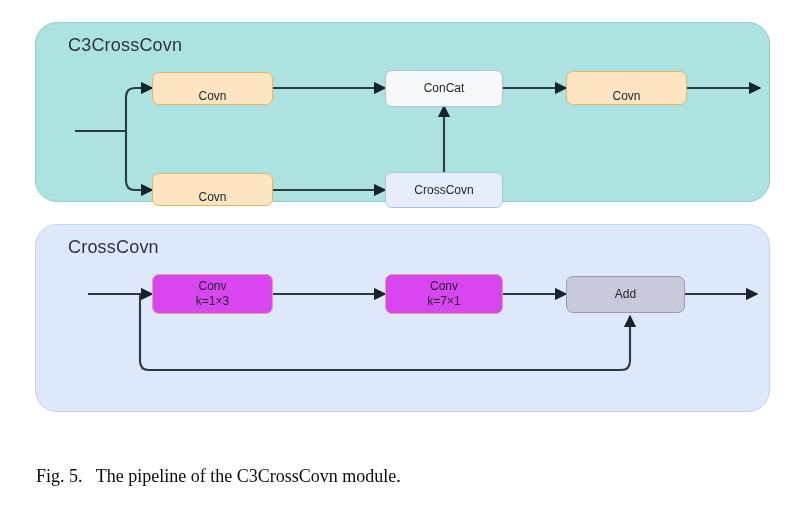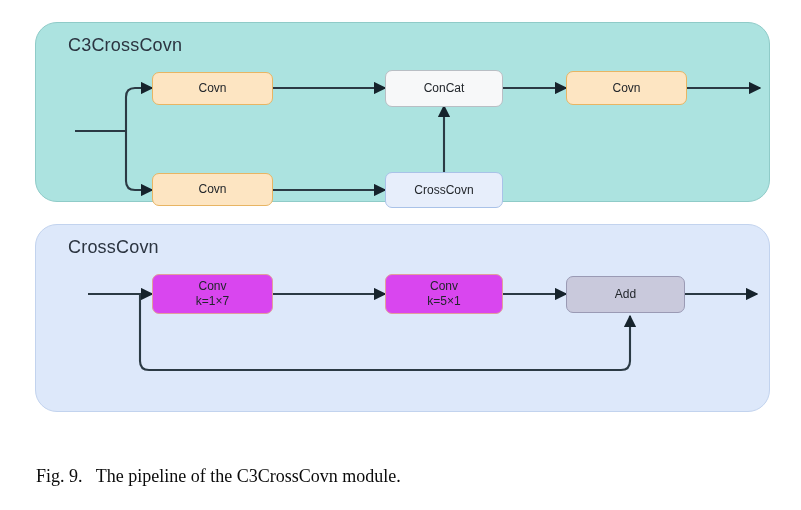--- a/index.html
+++ b/index.html
@@ -66,20 +66,21 @@
     color: #22262b;
     line-height: 1.25;
     text-align: center;
     white-space: pre-line;
   }
   .node .sub { display: block; }
 
   .node-covn {
     background: #fde5c2;
     border: 1.5px solid #e8b563;
+    justify-content: flex-end;
   }
   .node-concat {
     background: #f7f8f9;
     border: 1.5px solid #b9bec4;
   }
   .node-crosscovn {
     background: #e7eefb;
     border: 1.5px solid #a9c2e8;
   }
   .node-conv {
@@ -175,27 +176,27 @@
   <div class="node node-covn" style="left:152px; top:173px; width:121px; height:33px;">
     <span>Covn</span>
   </div>
 
   <div class="node node-crosscovn" style="left:385px; top:172px; width:118px; height:36px;">
     <span>CrossCovn</span>
   </div>
 
   <div class="node node-conv" style="left:152px; top:274px; width:121px; height:40px;">
     <span>Conv</span>
-    <span class="sub">k=1×7</span>
+    <span class="sub">k=1×3</span>
   </div>
 
   <div class="node node-conv" style="left:385px; top:274px; width:118px; height:40px;">
     <span>Conv</span>
-    <span class="sub">k=5×1</span>
+    <span class="sub">k=7×1</span>
   </div>
 
   <div class="node node-add" style="left:566px; top:276px; width:119px; height:37px;justify-content:center;">
     <span>Add</span>
   </div>
 
-  <div class="caption">Fig. 9.   The pipeline of the C3CrossCovn module.</div>
+  <div class="caption">Fig. 5.   The pipeline of the C3CrossCovn module.</div>
 
 </div>
 
 </body></html>

